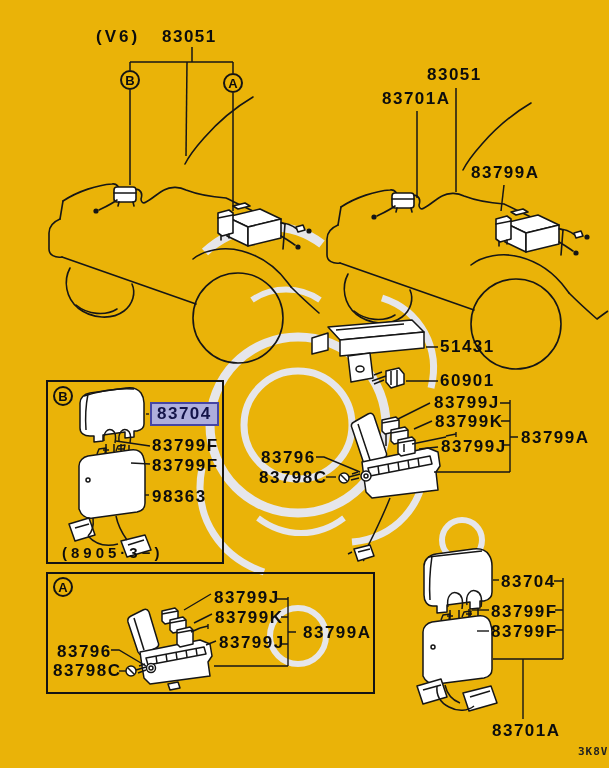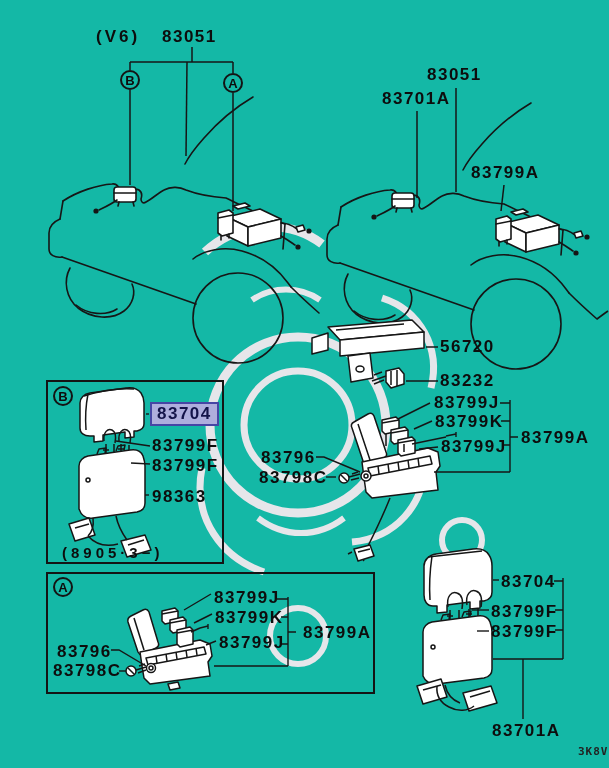--- a/index.html
+++ b/index.html
@@ -1,16 +1,16 @@
 <!DOCTYPE html>
 <html><head>
 <meta charset="utf-8">
 <style>
   html,body{margin:0;padding:0;background:#fff;}
-  #stage{position:relative;width:609px;height:768px;background:#14b8a6;overflow:hidden;
+  #stage{position:relative;width:609px;height:768px;background:#eab308;overflow:hidden;
          font-family:"Liberation Sans",sans-serif;}
   #linework{position:absolute;left:0;top:0;z-index:1;}
   .lbl{position:absolute;z-index:3;font-weight:bold;font-size:17px;line-height:1;
        letter-spacing:1.5px;color:#0d0d0d;white-space:nowrap;}
   .circ{position:absolute;z-index:3;width:20px;height:20px;border:2px solid #141414;
         border-radius:50%;font-weight:bold;font-size:13px;line-height:18px;text-align:center;
         color:#0d0d0d;box-sizing:border-box;background:#fff0;}
   .pbox{position:absolute;z-index:2;border:2px solid #141414;box-sizing:border-box;}
   .hl{background:#aeaedd;border:2px solid #4646a5;color:#14144a;padding:1px 5px 2px 5px;}
   .code{position:absolute;z-index:3;font-family:"DejaVu Sans Mono",monospace;font-weight:bold;
@@ -231,22 +231,22 @@
 
   <div class="lbl" style="left:96px;top:28px;letter-spacing:3px;">(V6)</div>
   <div class="lbl" style="left:162px;top:28px;">83051</div>
   <div class="circ" style="left:120px;top:70px;">B</div>
   <div class="circ" style="left:223px;top:73px;">A</div>
 
   <div class="lbl" style="left:427px;top:66px;">83051</div>
   <div class="lbl" style="left:382px;top:90px;">83701A</div>
   <div class="lbl" style="left:471px;top:164px;">83799A</div>
 
-  <div class="lbl" style="left:440px;top:338px;">56720</div>
-  <div class="lbl" style="left:440px;top:372px;">83232</div>
+  <div class="lbl" style="left:440px;top:338px;">51431</div>
+  <div class="lbl" style="left:440px;top:372px;">60901</div>
   <div class="lbl" style="left:434px;top:394px;">83799J</div>
   <div class="lbl" style="left:435px;top:413px;">83799K</div>
   <div class="lbl" style="left:441px;top:438px;">83799J</div>
   <div class="lbl" style="left:521px;top:429px;">83799A</div>
   <div class="lbl" style="left:261px;top:449px;">83796</div>
   <div class="lbl" style="left:259px;top:469px;">83798C</div>
 
   <div class="circ" style="left:53px;top:386px;">B</div>
   <div class="lbl hl" style="left: 150px; top: 402px; background: rgb(174, 174, 221); border-color: rgb(70, 70, 165); color: rgb(20, 20, 74);">83704</div>
   <div class="lbl" style="left:152px;top:437px;">83799F</div>

